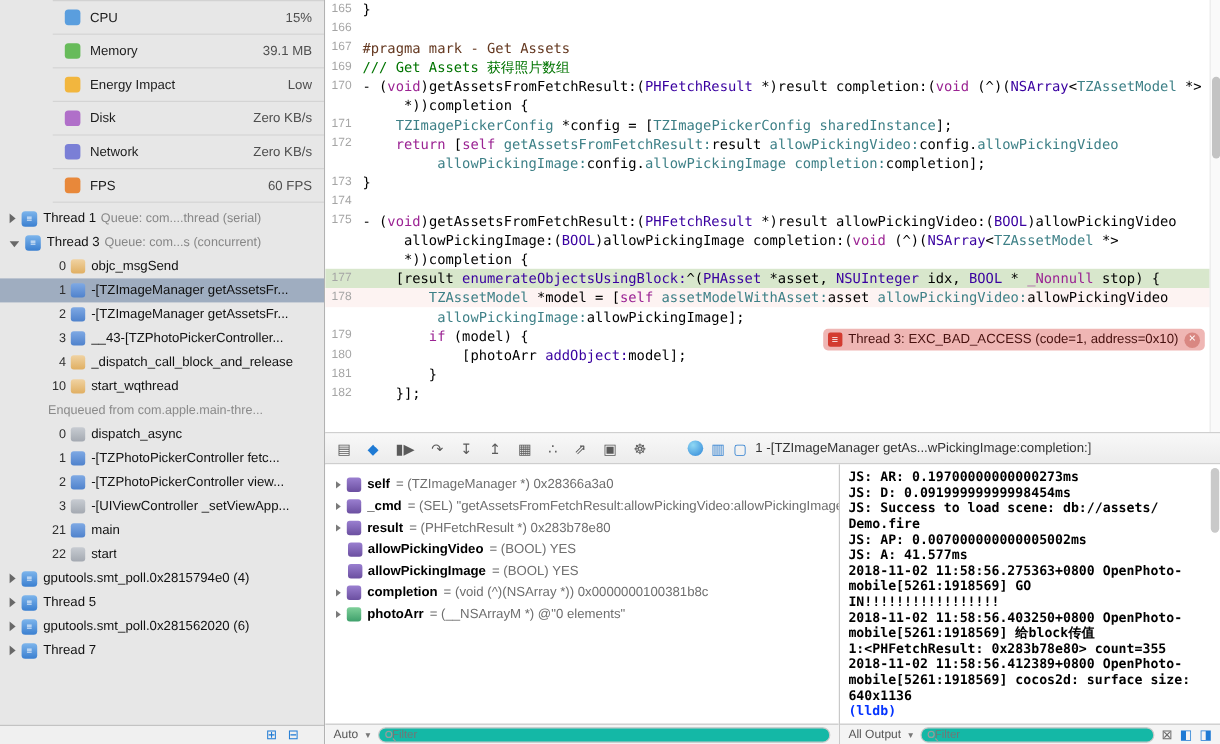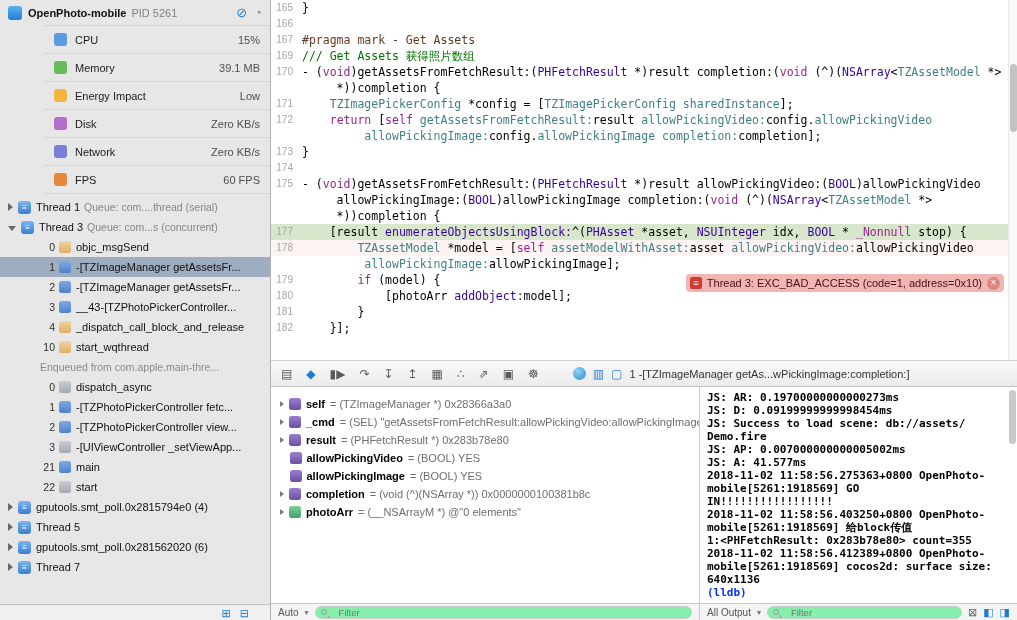--- a/index.html
+++ b/index.html
@@ -115,43 +115,36 @@
                          background:#c9c9c9; border-radius:3.5px; }
 
   
   .paneb { position:absolute; bottom:0; height:17px; background:#f4f4f4;
            border-top:1px solid #c9c9c9; display:flex; align-items:center;
            padding:0 7px; gap:6px; font-size:10px; color:#555; }
   .vars-bar { left:0; width:428px; }
   .console-bar { left:0; width:317px; }
   .scope { white-space:nowrap; }
   .carat { font-size:8px; color:#777; }
-  .filterbox { flex:1; height:13px; background:#86efac; border:1px solid #c9c9c9; border-radius:7px;
-               display:flex; align-items:center; padding:0 5px; gap:12px; min-width:30px; }
+  .filterbox { flex:1; height:13px; background:#14b8a6; border:1px solid #c9c9c9; border-radius:7px;
+               display:flex; align-items:center; padding:0 5px; gap:0; min-width:30px; }
   .filterbox input { border:none; outline:none; flex:1; font-size:9.5px; min-width:0;
                      background:transparent; padding:0; font-family:inherit; color:#444; }
   .mag { width:6px; height:6px; border:1px solid #9a9a9a; border-radius:50%; position:relative; flex:none; }
   .mag::after { content:""; position:absolute; width:3px; height:1px; background:#9a9a9a;
                 transform:rotate(45deg); left:5px; top:6px; }
   .bar-ic { font-size:11px; color:#6a6a6a; flex:none; }
   .bar-ic.blue { color:#1e7ad4; }
 </style>
 </head>
 <body>
 
 <div class="window">
 
   <aside class="sidebar">
-    <div class="process-row">
-      <span class="app-icon"></span>
-      <span class="proc-name">OpenPhoto-mobile</span>
-      <span class="proc-pid">PID 5261</span>
-      <span class="proc-btn" style="color:#1f7fd4">⊘</span>
-      <span class="proc-btn" style="color:#8a8a8a">◔</span>
-    </div>
     <div class="gauges" id="gauges">
         <div class="gauge-row">
           <span class="gauge-ic" style="background: rgb(90, 158, 222);"></span>
           <span class="gauge-label">CPU</span>
           <span class="gauge-value">15%</span>
         </div>
         <div class="gauge-row">
           <span class="gauge-ic" style="background: rgb(103, 187, 90);"></span>
           <span class="gauge-label">Memory</span>
           <span class="gauge-value">39.1 MB</span>

